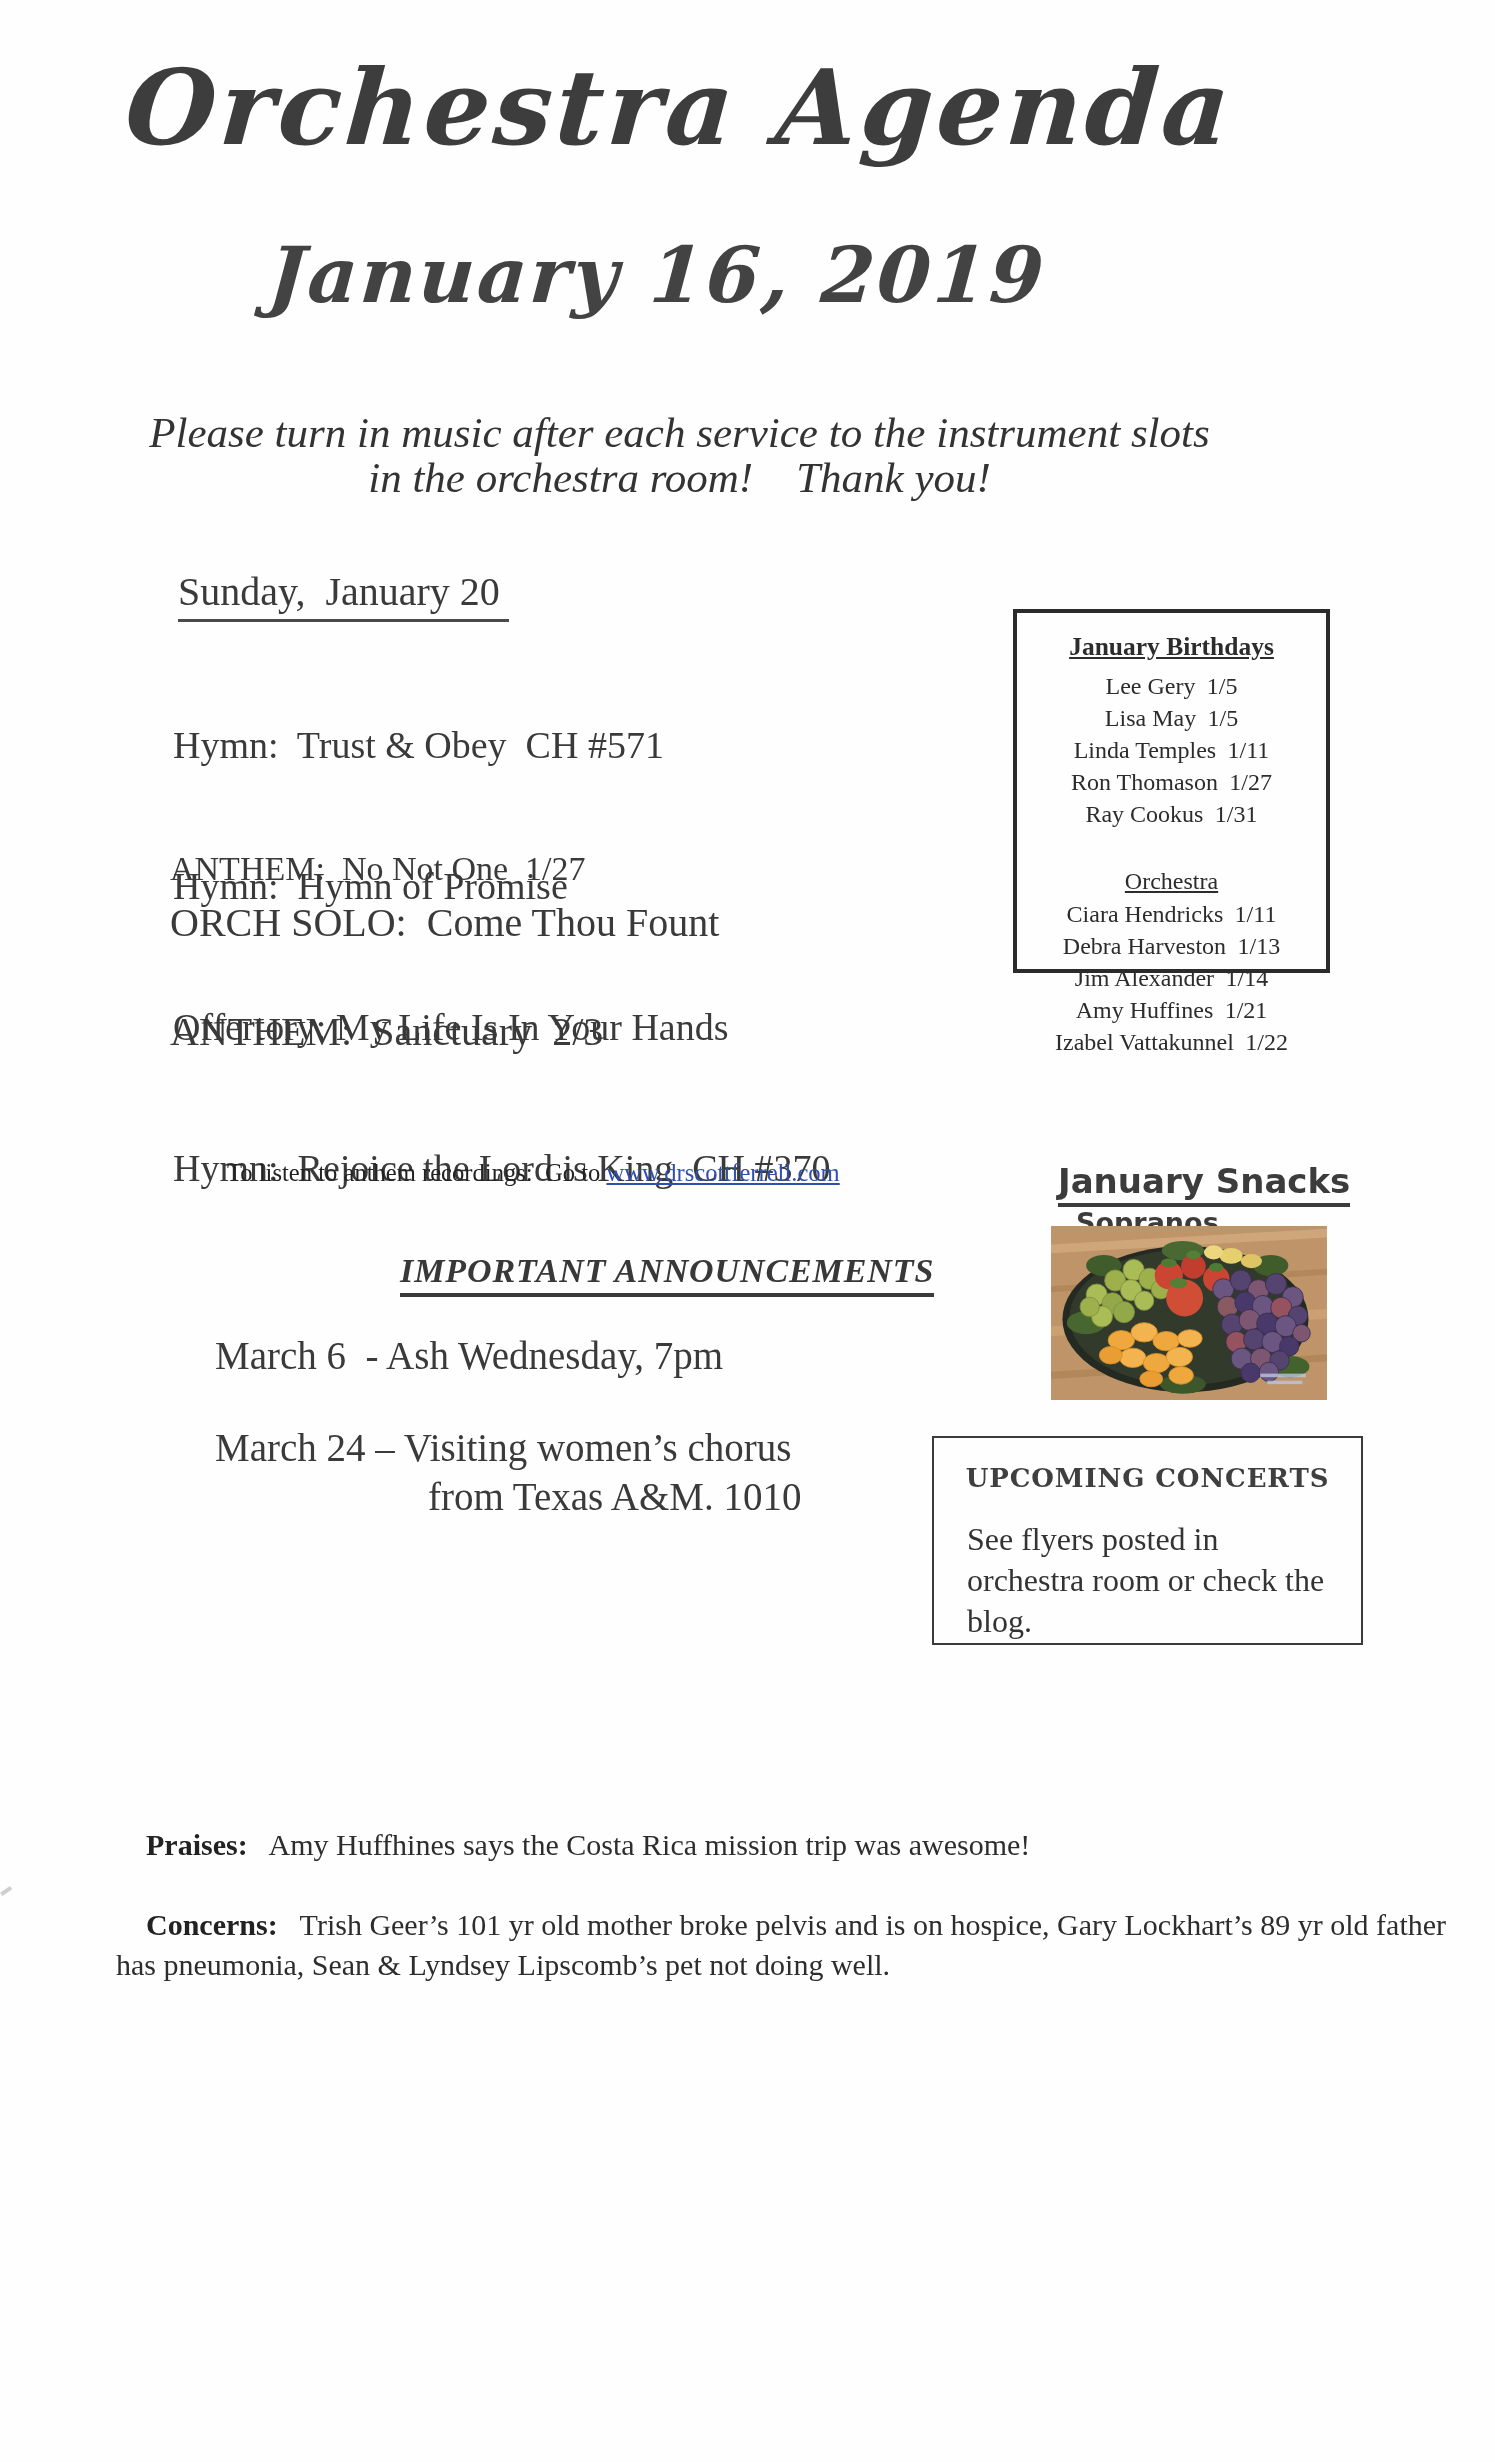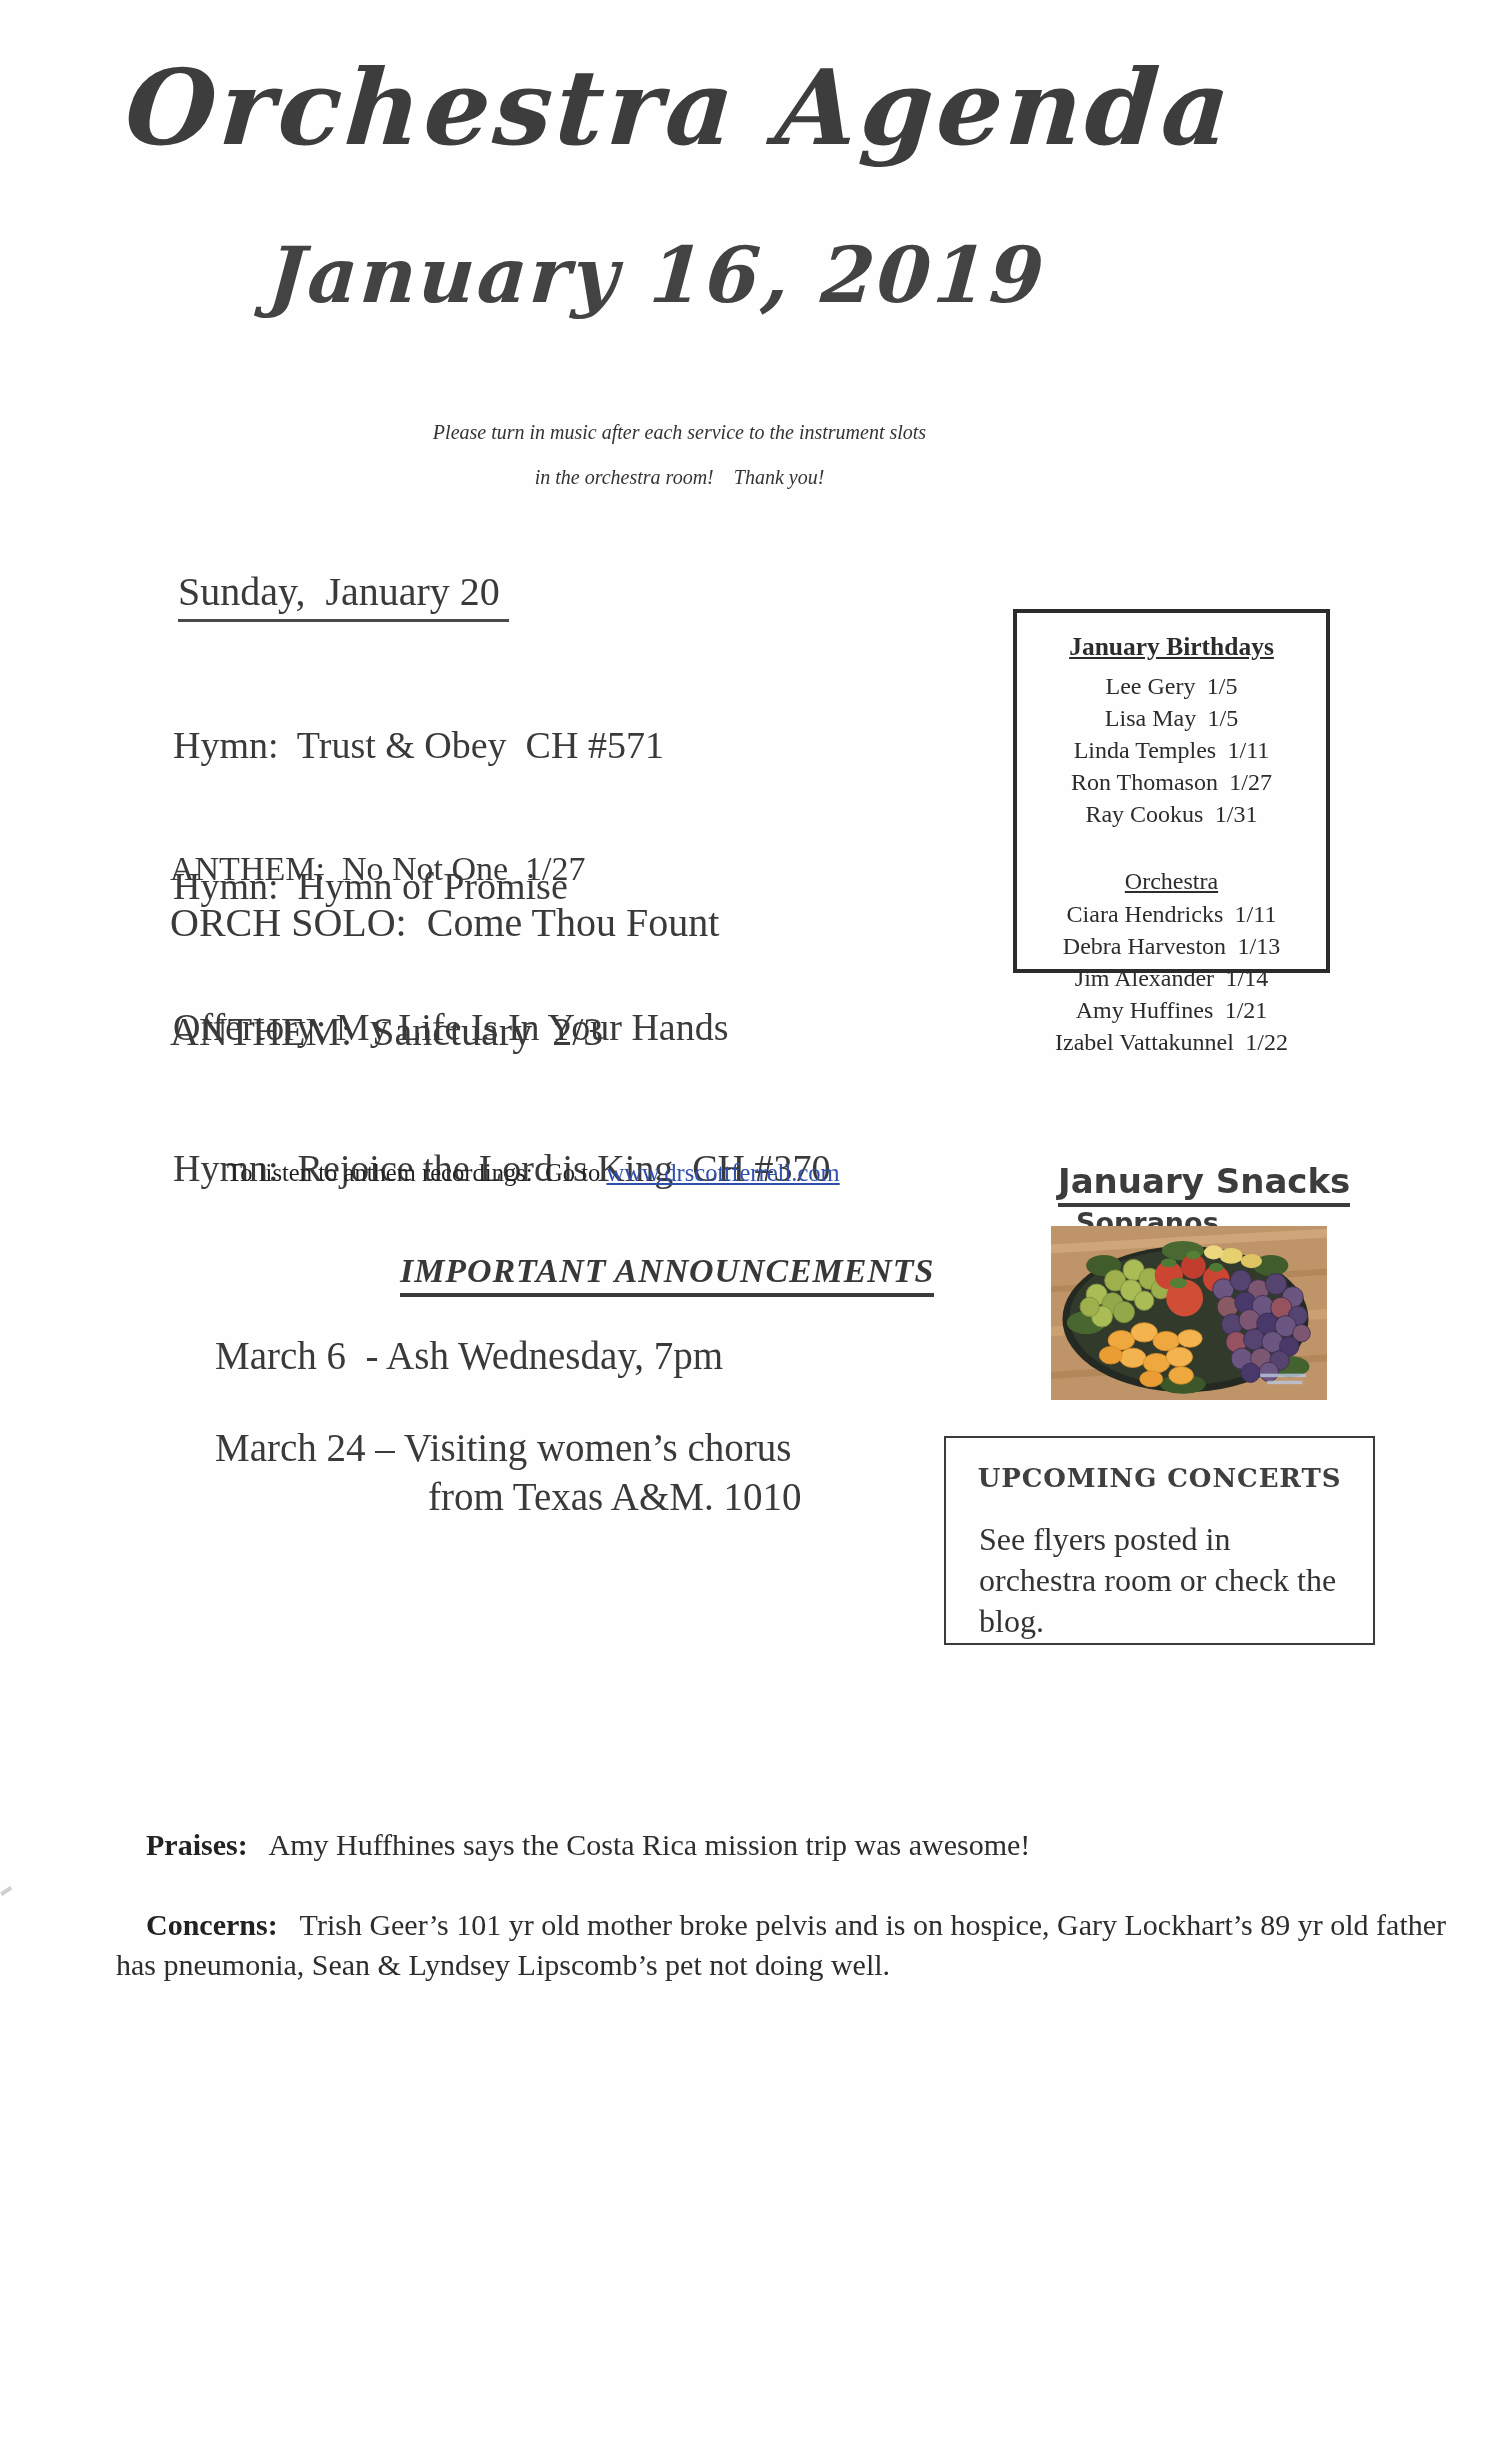--- a/index.html
+++ b/index.html
@@ -25,21 +25,21 @@
   }
   .title-date{
     top:230px;left:0;width:1315px;text-align:center;
     font-family:"DejaVu Serif", serif;
     font-style:italic;font-weight:bold;
     font-size:77px;letter-spacing:2.6px;color:#434343;
     transform:skewX(-4deg);
   }
   .notice{
     top:410px;left:0;width:1359px;text-align:center;
-    font-style:italic;font-size:20px;line-height:45px;color:#333;
+    font-style:italic;font-size:43px;line-height:45px;color:#333;
   }
 
   
   .service-heading{
     top:568px;left:178px;
     font-size:40px;color:#3a3a3a;
     border-bottom:3.5px solid #4a4a4a;padding:0 8.8px 3.5px 0;
   }
   .hymn-list{top:628px;left:173px;font-size:38px;line-height:47px;color:#3a3a3a;}
   .anthem-1{top:850px;left:170px;font-size:34px;color:#3a3a3a;}
@@ -85,21 +85,20 @@
     font-family:"DejaVu Sans", sans-serif;
     font-weight:bold;font-size:27px;color:#3c3c3c;
   }
   .fruit-photo{top:1226px;left:1051px;width:276px;height:174px;}
 
   
   .concert-box{
     top:1436px;left:932px;width:431px;height:209px;
     border:2.6px solid #3b3b3b;box-sizing:border-box;
     white-space:normal;
-    margin-left:12px;
   }
   .concert-heading{
     margin-top:24.6px;text-align:center;
     font-family:"DejaVu Serif", serif;
     font-weight:bold;font-size:26px;letter-spacing:0.9px;color:#3f3f3f;
   }
   .concert-body{
     margin:26px 17.6px 0 33px;width:373px;
     font-size:32px;line-height:41px;color:#333;
   }

